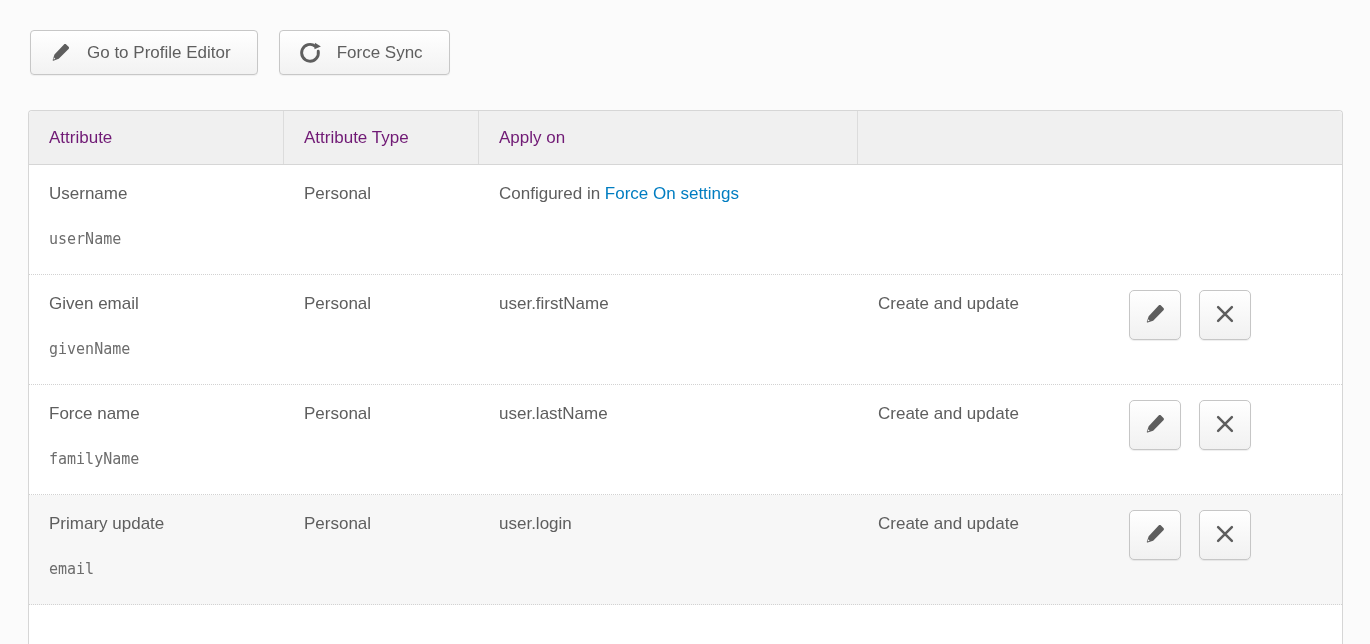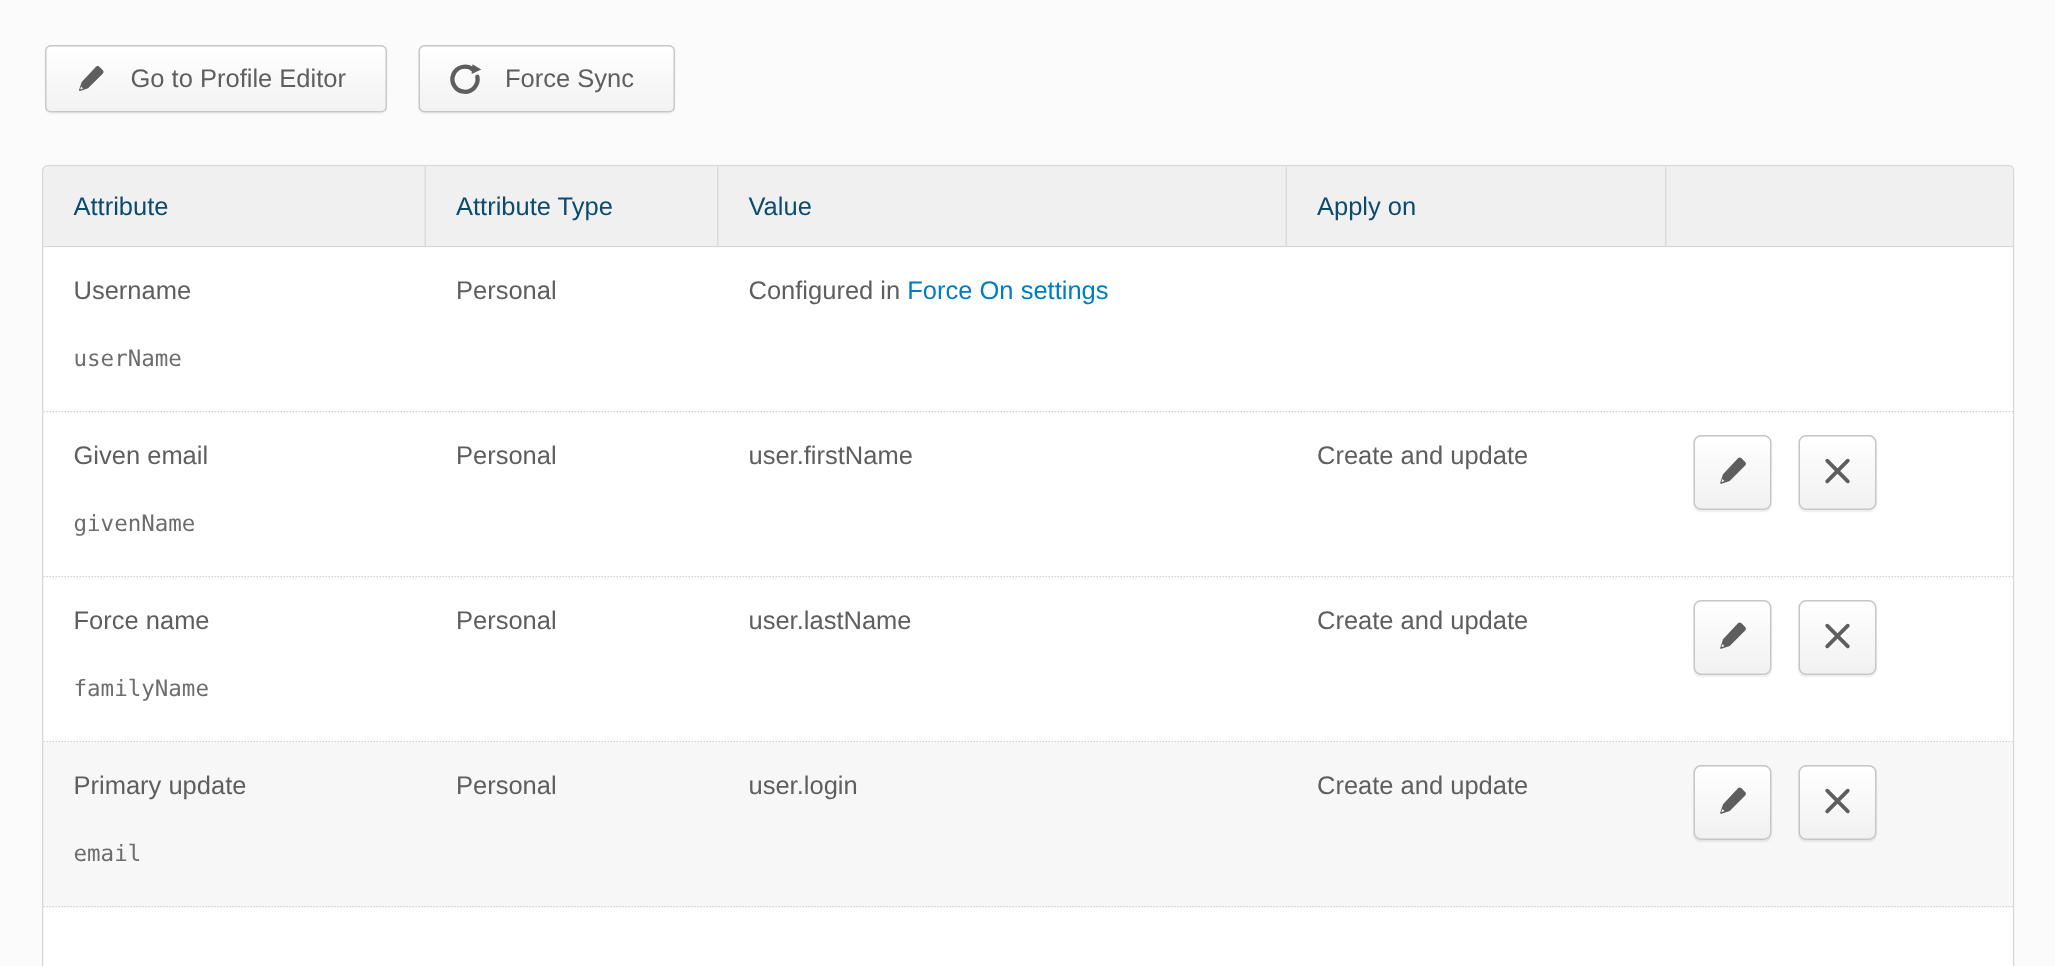--- a/index.html
+++ b/index.html
@@ -56,21 +56,21 @@
     height: 54px;
     background: #f0f0f0;
     border-bottom: 1px solid #d6d6d6;
     border-radius: 4px 4px 0 0;
   }
   .th {
     display: flex;
     align-items: center;
     padding-left: 20px;
     font-size: 17px;
-    color: #0c4a6e;
+    color: #701a75;
     border-right: 1px solid #dcdcdc;
   }
   .th:last-child { border-right: none; }
 
   .tr {
     min-height: 110px;
     border-bottom: 1px dotted #d2d2d2;
     background: #ffffff;
   }
   .tr.shaded { background: #f7f7f7; }
@@ -137,21 +137,20 @@
     </span>
     <span>Force Sync</span>
   </button>
 </div>
 
 <div class="table">
 
   <div class="thead grid-row">
     <div class="th">Attribute</div>
     <div class="th">Attribute Type</div>
-    <div class="th">Value</div>
     <div class="th">Apply on</div>
     <div class="th"></div>
   </div>
 
   <div class="tr grid-row">
     <div class="td">
       <div class="attr-label">Username</div>
       <div class="attr-name">userName</div>
     </div>
     <div class="td">Personal</div>

